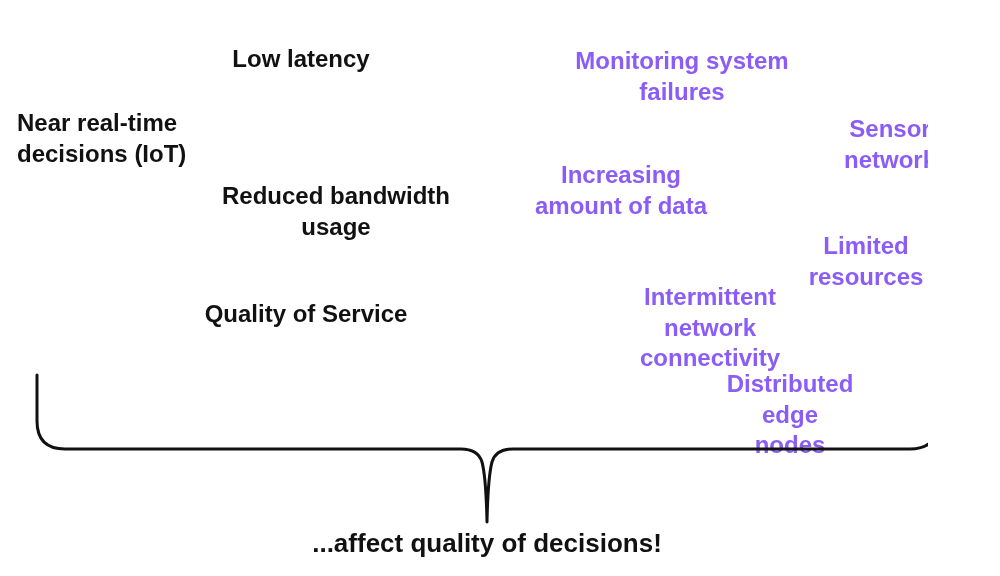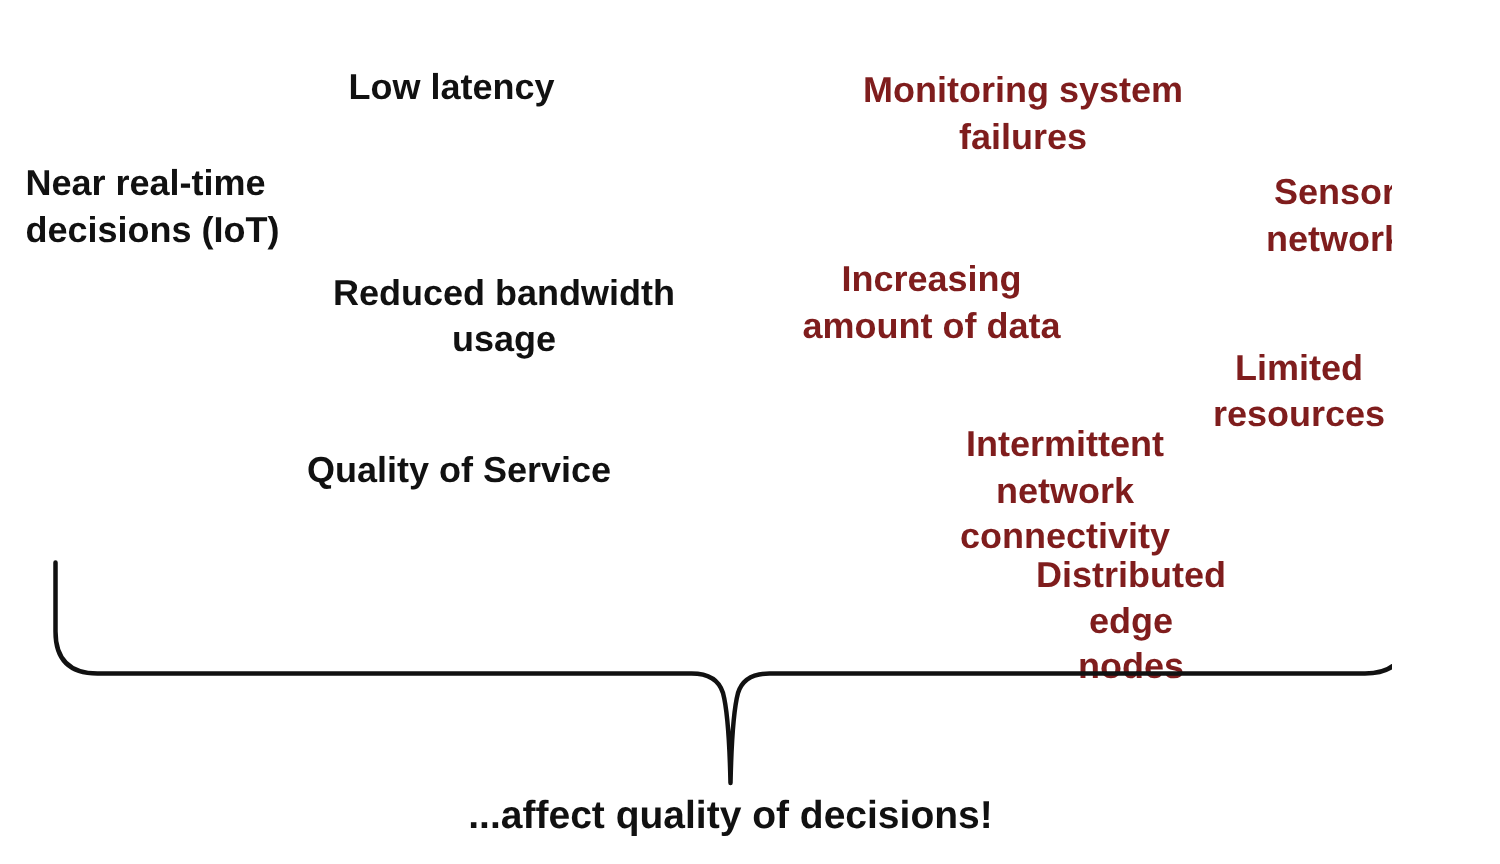--- a/index.html
+++ b/index.html
@@ -25,21 +25,21 @@
     transform: translateX(-50%);
   }
   .item.left-align {
     text-align: left;
     transform: none;
   }
   .benefit {
     color: #111111;
   }
   .challenge {
-    color: #7f1d1d;
+    color: #8b5cf6;
   }
   .conclusion {
     position: absolute;
     left: 487px;
     top: 528px;
     transform: translateX(-50%);
     font-weight: 700;
     font-size: 26px;
     color: #111111;
     white-space: nowrap;
@@ -69,29 +69,29 @@
 
 
   <div class="item benefit" style="left:306px; top:299px;">Quality of Service</div>
 
 
   <div class="item challenge" style="left:682px; top:46px;">Monitoring system
 failures</div>
 
   <div class="item challenge" style="left:890px; top:114px;">Sensor network</div>
 
-  <div class="item challenge" style="left:621px; top:172px;">Increasing
+  <div class="item challenge" style="left:621px; top:160px;">Increasing
 amount of data</div>
 
   <div class="item challenge" style="left:866px; top:231px;">Limited resources</div>
 
   <div class="item challenge" style="left:710px; top:282px;">Intermittent
 network connectivity</div>
 
-  <div class="item challenge" style="left:754px; top:369px;">Distributed edge
+  <div class="item challenge" style="left:790px; top:369px;">Distributed edge
 nodes</div>
 
   <svg class="brace-svg" viewBox="0 0 1000 576" aria-hidden="true">
     <path d="M 37 375
              L 37 421
              Q 37 449 65 449
              L 461 449
              Q 478 449 482 462
              Q 486 477 487 522
              Q 488 477 492 462

